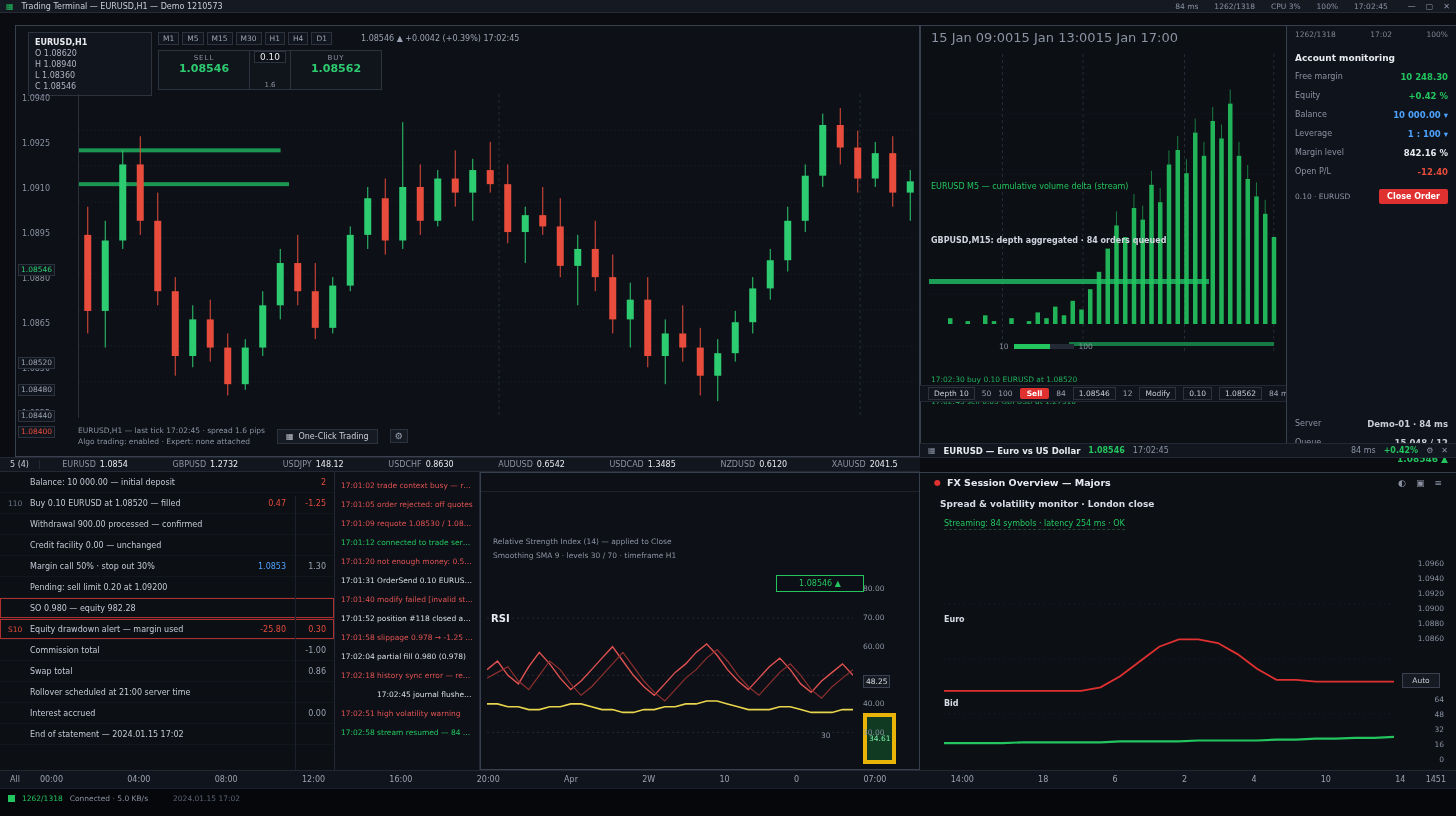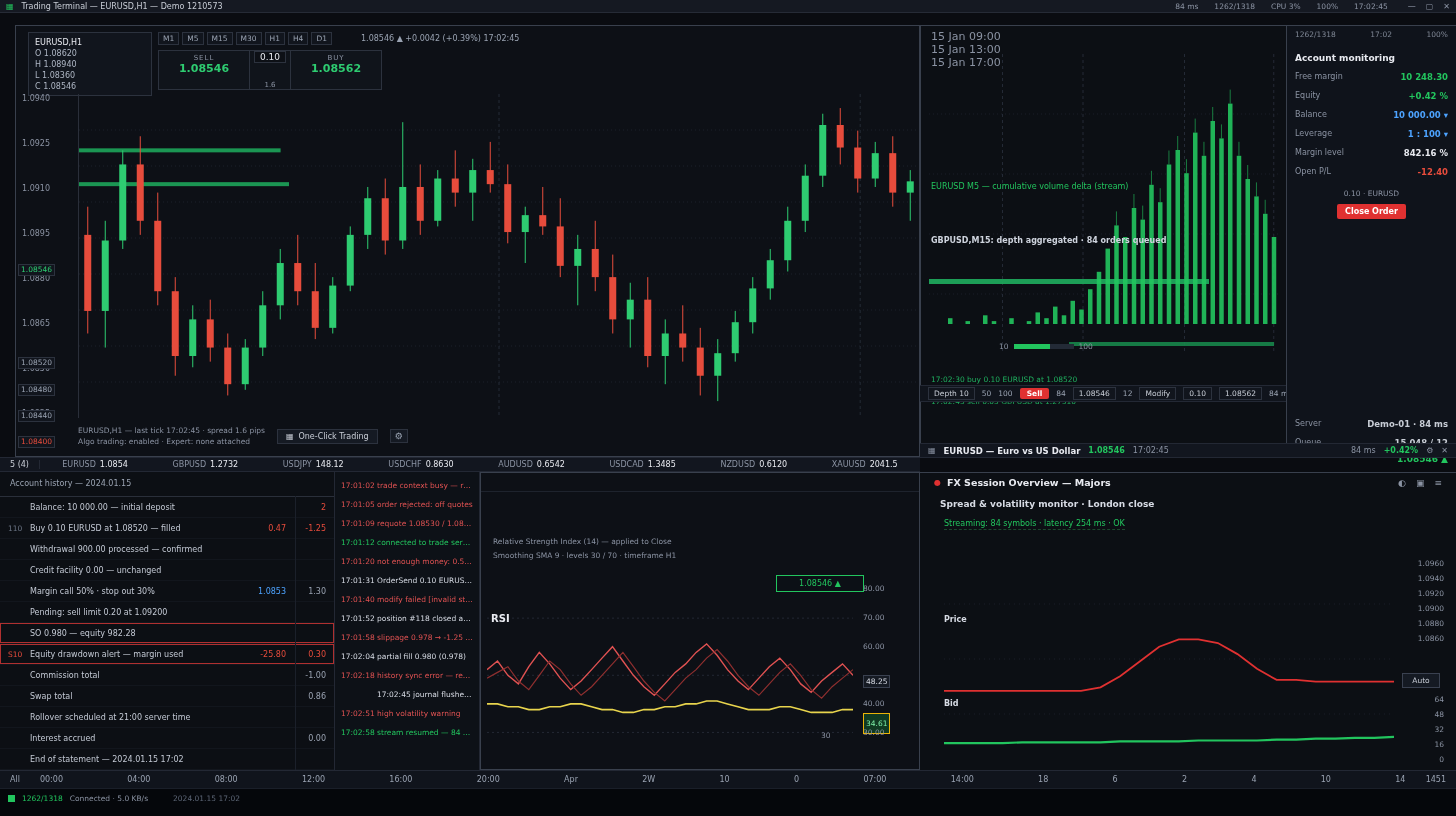--- a/index.html
+++ b/index.html
@@ -11,21 +11,21 @@
   #top-bar{left:0;top:0;width:1456px;height:13px;background:#151922;border-bottom:1px solid #262b36;
            display:flex;align-items:center;gap:8px;padding:0 6px;box-sizing:border-box;font-size:8px;}
   #top-bar .app-icon{color:#22c55e;font-size:8px;}
   #tb-right{margin-left:auto;display:flex;gap:16px;color:#8b93a3;font-size:7.5px;align-items:center;}
   #tb-win{display:flex;gap:10px;margin-left:12px;color:#8b93a3;}
 
   
   #chart-panel{left:15px;top:25px;width:905px;height:432px;border:1px solid #39404d;background:#0d1016;box-sizing:border-box;}
   #symbol-box{position:absolute;left:12px;top:6px;width:124px;height:64px;background:#11151d;border:1px solid #2c323e;
               padding:4px 6px;box-sizing:border-box;font-size:8px;line-height:11px;color:#aeb6c4;}
-  #symbol-box .sym-title{color:#e8eaf0;font-weight:normal;}
+  #symbol-box .sym-title{color:#e8eaf0;font-weight:bold;}
   #tf-row{position:absolute;left:142px;top:6px;display:flex;gap:3px;}
   .tf{padding:1px 4px;border:1px solid #2c323e;background:#11151d;font-size:7.5px;color:#9aa3b2;cursor:default;}
   #ohlc-strip{position:absolute;left:345px;top:8px;font-size:8px;color:#9aa3b2;}
   #quick-trade{position:absolute;left:142px;top:24px;display:flex;align-items:stretch;background:rgba(17,21,29,.88);
                border:1px solid #2c323e;}
   .qt-side{width:78px;padding:3px 6px;text-align:center;}
   .qt-label{font-size:7px;color:#8b93a3;letter-spacing:1px;}
   .qt-price{font-size:11px;font-weight:bold;color:#2ecc71;}
   #qt-mid{width:40px;border-left:1px solid #2c323e;border-right:1px solid #2c323e;display:flex;flex-direction:column;
           align-items:center;justify-content:center;}
@@ -39,21 +39,21 @@
   #chart-footer{position:absolute;left:62px;top:392px;right:8px;height:36px;display:flex;align-items:center;gap:12px;}
   #chart-footer .note{font-size:7.5px;color:#8b93a3;line-height:11px;}
   .mini-btn{border:1px solid #2c323e;background:#151a23;color:#c8cdd6;font-size:8px;padding:2px 8px;display:flex;
             gap:5px;align-items:center;}
   .sq-btn{border:1px solid #2c323e;background:#151a23;color:#9aa3b2;font-size:9px;padding:1px 4px;}
 
   
   #depth-panel{left:920px;top:25px;width:366px;height:420px;background:#0c0f14;border-left:1px solid #39404d;
                border-top:1px solid #39404d;box-sizing:border-box;}
   #depth-dates{position:absolute;left:10px;right:10px;top:4px;display:flex;justify-content:flex-start;
-               font-size:11px;color:#8b93a3;flex-direction:column;}
+               font-size:13px;color:#8b93a3;}
   #depth-svg{position:absolute;left:8px;top:28px;}
   #depth-overlay1{position:absolute;left:10px;top:156px;font-size:8px;color:#22c55e;}
   #depth-overlay2{position:absolute;left:10px;top:210px;font-size:8px;color:#cfd4de;font-weight:bold;}
   #depth-slider{position:absolute;left:78px;top:316px;display:flex;align-items:center;gap:5px;font-size:7.5px;color:#8b93a3;}
   #depth-track{width:60px;height:5px;background:#232a36;}
   #depth-fill{width:60%;height:5px;background:#22c55e;}
   #mini-log{position:absolute;left:10px;top:348px;font-size:7.5px;color:#1fae5e;line-height:11px;}
 
   
   #dom-strip{left:920px;top:385px;width:536px;height:17px;background:#10141c;border-top:1px solid #232834;
@@ -63,21 +63,21 @@
   .chip-red{background:#e03131;color:#fff;padding:0 7px;border-radius:2px;font-weight:bold;line-height:11px;}
 
   
   #sidebar{left:1286px;top:25px;width:170px;height:420px;background:#0f131b;border-left:1px solid #39404d;
            border-top:1px solid #39404d;box-sizing:border-box;}
   #sb-head{display:flex;justify-content:space-between;padding:4px 8px;font-size:7.5px;color:#7f8795;}
   #sb-title{margin:10px 8px 4px;font-weight:bold;font-size:9px;color:#e8eaf0;}
   .sb-row{display:flex;justify-content:space-between;align-items:center;padding:2px 8px;height:15px;}
   .sb-label{font-size:8px;color:#8b93a3;}
   .sb-value{font-size:8.5px;font-weight:bold;}
-  #sb-close{display:flex;align-items:center;gap:6px;margin:8px 8px 0;flex-direction:column;}
+  #sb-close{display:flex;align-items:center;gap:6px;margin:8px 8px 0;}
   #sb-close-note{font-size:7.5px;color:#8b93a3;flex:1;}
   #sb-close-btn{background:#e03131;color:#fff;font-weight:bold;font-size:8px;padding:3px 8px;border-radius:2px;}
   #sb-footer{position:absolute;left:0;right:0;top:388px;}
   #sb-price{text-align:right;padding:2px 8px;color:#22c55e;font-weight:bold;font-size:9px;}
 
   
   #symbol-bar{left:920px;top:443px;width:536px;height:15px;background:#12161f;border-top:1px solid #232834;
               border-bottom:1px solid #232834;display:flex;align-items:center;gap:8px;padding:0 8px;
               box-sizing:border-box;font-size:8px;}
   #symbol-bar .sb-sym{font-weight:bold;color:#e8eaf0;font-size:8.5px;}
@@ -110,21 +110,21 @@
   #rsi-panel{left:480px;top:472px;width:440px;height:298px;border:1px solid #39404d;background:#0d1016;box-sizing:border-box;}
   #rsi-divider{position:absolute;left:0;right:0;top:18px;height:1px;background:#1e232d;}
   #rsi-desc{position:absolute;left:12px;top:62px;font-size:7.5px;color:#8b93a3;line-height:14px;}
   #rsi-tag{position:absolute;left:295px;top:102px;width:86px;height:15px;border:1px solid #22c55e;color:#22c55e;
            font-size:8px;text-align:center;line-height:15px;background:rgba(13,16,22,.8);z-index:3;}
   #rsi-label{position:absolute;left:10px;top:140px;font-weight:bold;font-size:10px;color:#e8eaf0;z-index:3;}
   #rsi-svg{position:absolute;left:6px;top:88px;}
   #rsi-axis{position:absolute;left:376px;top:88px;width:58px;height:200px;}
   .rax{position:absolute;left:6px;font-size:7.5px;color:#8b93a3;line-height:11px;}
   .ax-box{border:1px solid #3a4150;background:#151a23;color:#d7dbe4;padding:0 2px;}
-  .ax-tag{background:#103a22;border:1px solid #eab308;color:#7ef0a8;padding:4px 2px;}
+  .ax-tag{background:#103a22;border:4px solid #eab308;color:#7ef0a8;padding:16px 2px;}
   #rsi-corner{position:absolute;left:340px;top:258px;font-size:7.5px;color:#8b93a3;}
 
   
   #overview-panel{left:920px;top:472px;width:536px;height:298px;background:#0c0f14;border-top:1px solid #39404d;box-sizing:border-box;}
   #ov-header{display:flex;align-items:center;gap:6px;padding:4px 14px 0;}
   #ov-header .dot{color:#e03131;font-size:8px;}
   #ov-title{font-weight:bold;font-size:9.5px;color:#e8eaf0;}
   #ov-icons{margin-left:auto;display:flex;gap:10px;color:#8b93a3;font-size:9px;}
   #ov-subtitle{position:absolute;left:20px;top:26px;font-weight:bold;font-size:9px;color:#d7dbe4;}
   #ov-status{position:absolute;left:24px;top:46px;font-size:8px;color:#22c55e;border-bottom:1px dashed #1c4a2e;padding-bottom:1px;}
@@ -215,21 +215,21 @@
         <span>1.0865</span>
         <span>1.0850</span>
         <span>1.0835</span>
       </div>
     <div id="price-tags">
 
     <span class="ptag" style="color: rgb(46, 204, 113); top: 170px;">1.08546</span>
         <span class="ptag" style="color: rgb(154, 163, 178); top: 263px;">1.08520</span>
         <span class="ptag" style="color: rgb(154, 163, 178); top: 290px;">1.08480</span>
         <span class="ptag" style="color: rgb(154, 163, 178); top: 316px;">1.08440</span>
-        <span class="ptag" style="color: rgb(231, 76, 60); top: 342px;">1.08400</span>
+        <span class="ptag" style="color: rgb(231, 76, 60); top: 332px;">1.08400</span>
       </div>
     <svg id="main-svg" width="840" height="324" viewBox="0 0 840 324">
         <line x1="0" y1="36" x2="840" y2="36" stroke="#1c212b" stroke-dasharray="1 3"></line>
         <line x1="0" y1="72" x2="840" y2="72" stroke="#1c212b" stroke-dasharray="1 3"></line>
         <line x1="0" y1="108" x2="840" y2="108" stroke="#1c212b" stroke-dasharray="1 3"></line>
         <line x1="0" y1="144" x2="840" y2="144" stroke="#1c212b" stroke-dasharray="1 3"></line>
         <line x1="0" y1="180" x2="840" y2="180" stroke="#1c212b" stroke-dasharray="1 3"></line>
         <line x1="0" y1="216" x2="840" y2="216" stroke="#1c212b" stroke-dasharray="1 3"></line>
         <line x1="0" y1="252" x2="840" y2="252" stroke="#1c212b" stroke-dasharray="1 3"></line>
         <line x1="0" y1="288" x2="840" y2="288" stroke="#1c212b" stroke-dasharray="1 3"></line>
@@ -561,21 +561,20 @@
         </span>
 
         <span class="tk">
           <span class="s">XAUUSD</span>
           <span class="v">2041.5</span>
         </span>
       </span>
   </div>
 
   <section id="positions-panel" class="abs">
-    <div id="pos-header">Account history — 2024.01.15</div>
     <div>
 
         <div class="pos-row">
           <span class="pos-badge"></span>
           <span class="pos-label">Balance: 10 000.00 — initial deposit</span>
           <span class="pos-c1"></span>
           <span class="pos-c2" style="color: rgb(231, 76, 60);">2</span>
         </div>
 
         <div class="pos-row">
@@ -717,21 +716,21 @@
       <span class="dot">●</span>
       <span id="ov-title">FX Session Overview — Majors</span>
       <span id="ov-icons">
         <span>◐</span>
         <span>▣</span>
         <span>≡</span>
       </span>
     </div>
     <div id="ov-subtitle">Spread &amp; volatility monitor · London close</div>
     <div id="ov-status">Streaming: 84 symbols · latency 254 ms · OK</div>
-    <div id="ov-label-price">Price</div>
+    <div id="ov-label-price">Euro</div>
     <div id="ov-label-bid">Bid</div>
     <svg id="over-svg" width="450" height="212" viewBox="0 0 450 212">
         <line x1="0" y1="55" x2="450" y2="55" stroke="#1a1f29" stroke-dasharray="1 4"></line>
         <line x1="0" y1="110" x2="450" y2="110" stroke="#1a1f29" stroke-dasharray="1 4"></line>
         <line x1="0" y1="165" x2="450" y2="165" stroke="#1a1f29" stroke-dasharray="1 4"></line>
         <polyline points="0.0,141.9 19.6,141.9 39.1,141.9 58.7,141.9 78.3,141.9 97.8,141.9 117.4,141.9 137.0,141.9 156.5,138.3 176.1,127.2 195.7,112.5 215.2,97.7 234.8,90.3 254.3,90.3 273.9,94.0 293.5,105.1 313.0,119.8 332.6,130.9 352.2,130.9 371.7,132.7 391.3,132.7 410.9,132.7 430.4,132.7 450.0,132.7" fill="none" stroke="#e03131" stroke-width="1.8"></polyline>
         <polyline points="0.0,194.2 19.6,194.2 39.1,194.2 58.7,194.2 78.3,193.3 97.8,193.3 117.4,193.3 137.0,193.3 156.5,193.3 176.1,192.4 195.7,192.4 215.2,192.4 234.8,192.4 254.3,191.5 273.9,191.5 293.5,191.5 313.0,191.5 332.6,190.6 352.2,190.6 371.7,189.7 391.3,189.7 410.9,188.8 430.4,188.8 450.0,187.9" fill="none" stroke="#22c55e" stroke-width="2.2"></polyline>
       </svg>
     <div id="ov-axis-top">
 

